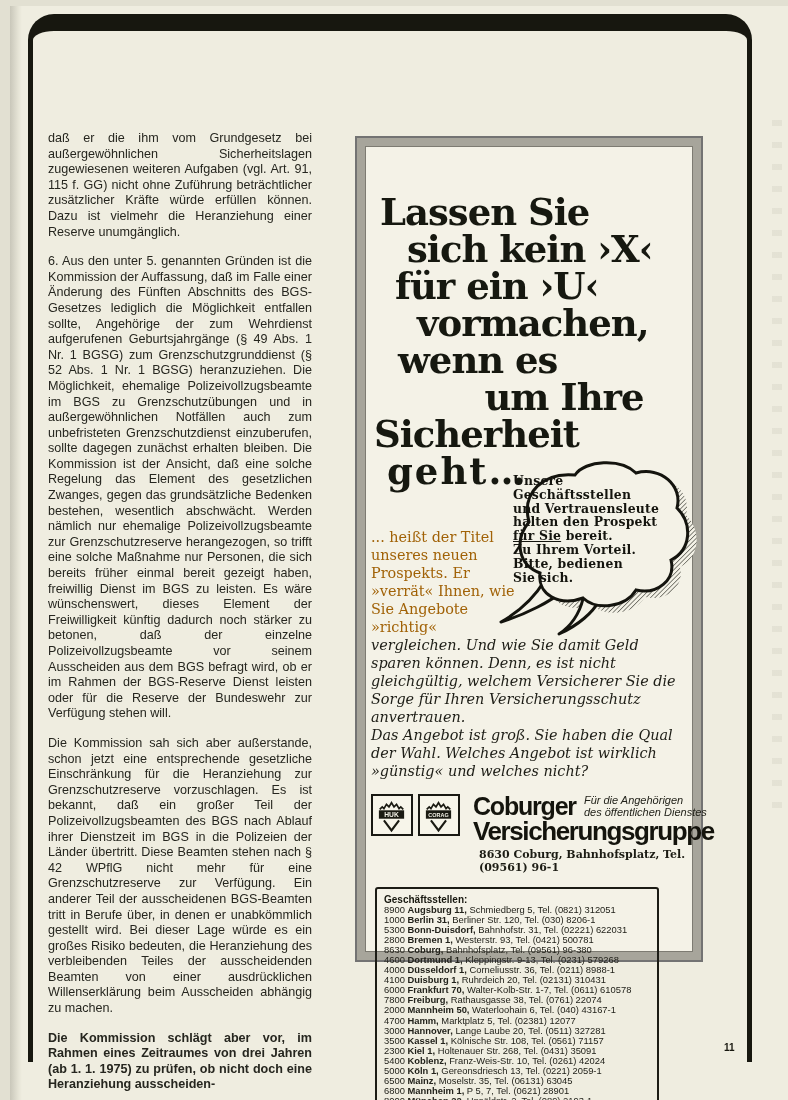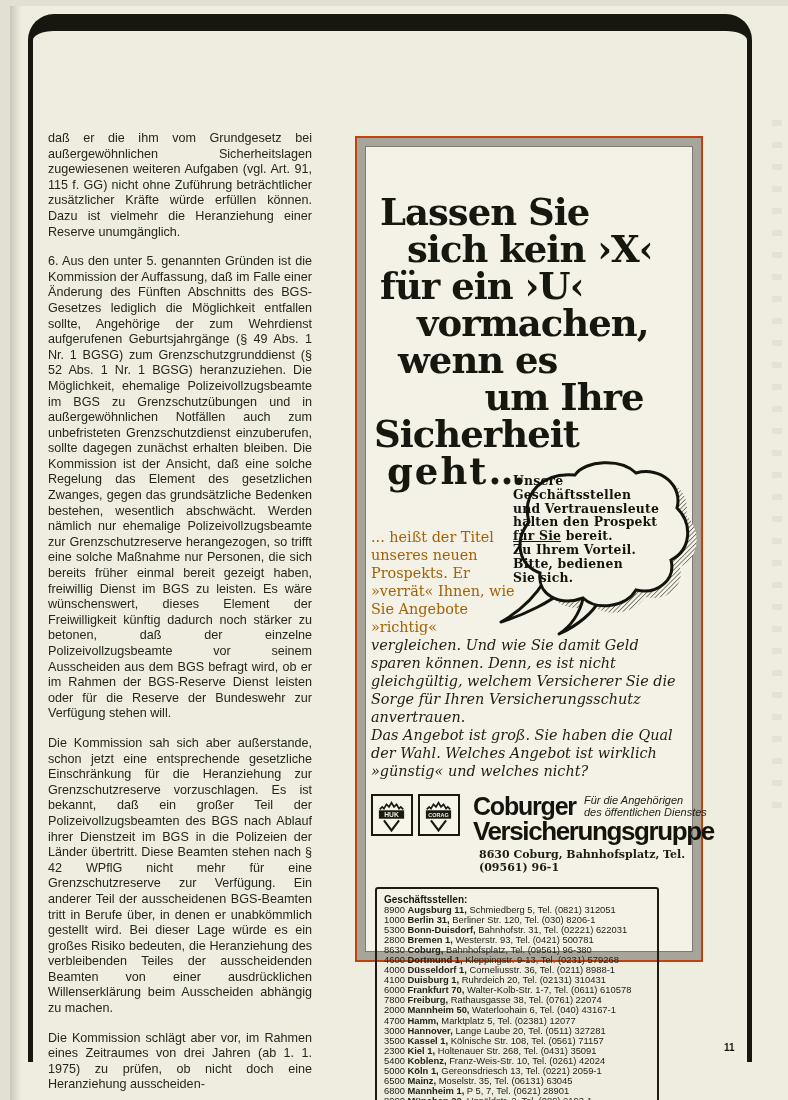--- a/index.html
+++ b/index.html
@@ -28,38 +28,38 @@
     border-radius:26px 26px 0 0;
   }
   
   .article {
     position:absolute; left:48px; top:131px; width:264px;
     color:#26261f;
     font-size:12.6px; line-height:15.6px;
     text-align:justify;
   }
   .para { margin-bottom:14px; }
-  .para:last-child { margin-bottom:0; }
+  .para:last-child { margin-bottom:0;font-weight:bold; }
 
   
   .ad {
     position:absolute; left:355px; top:136px; width:348px; height:826px;
     background:#f4f2e7;
-    border:2px solid #c2410c;
+    border:2px solid #737373;
     box-shadow: inset 0 0 0 8px #a7a59b, inset 0 0 0 9px #7d7b72;
   }
   .ad-inner { position:absolute; left:14px; top:12px; right:14px; bottom:12px; }
 
   .headline { margin-top:44px; color:#161810;
     font-family:"DejaVu Serif", serif; font-weight:bold;
     font-size:37px; line-height:37px; letter-spacing:-1px; }
   .hl-line { white-space:nowrap; }
   .hl-line:nth-of-type(1){ margin-left:9px; }
   .hl-line:nth-of-type(2){ margin-left:36px; }
-  .hl-line:nth-of-type(3){ margin-left:9px; }
+  .hl-line:nth-of-type(3){ margin-left:24px; }
   .hl-line:nth-of-type(4){ margin-left:46px; }
   .hl-line:nth-of-type(5){ margin-left:27px; }
   .hl-line:nth-of-type(6){ margin-left:70px;text-align:center; }
   .hl-line:nth-of-type(7){ margin-left:3px; }
   .hl-line:nth-of-type(8){ margin-left:16px; letter-spacing:2px; }
 
   
   .bubble { position:absolute; left:128px; top:302px; width:200px; height:190px; }
   .bubble svg { position:absolute; left:0; top:0; }
   .bubble-text {

